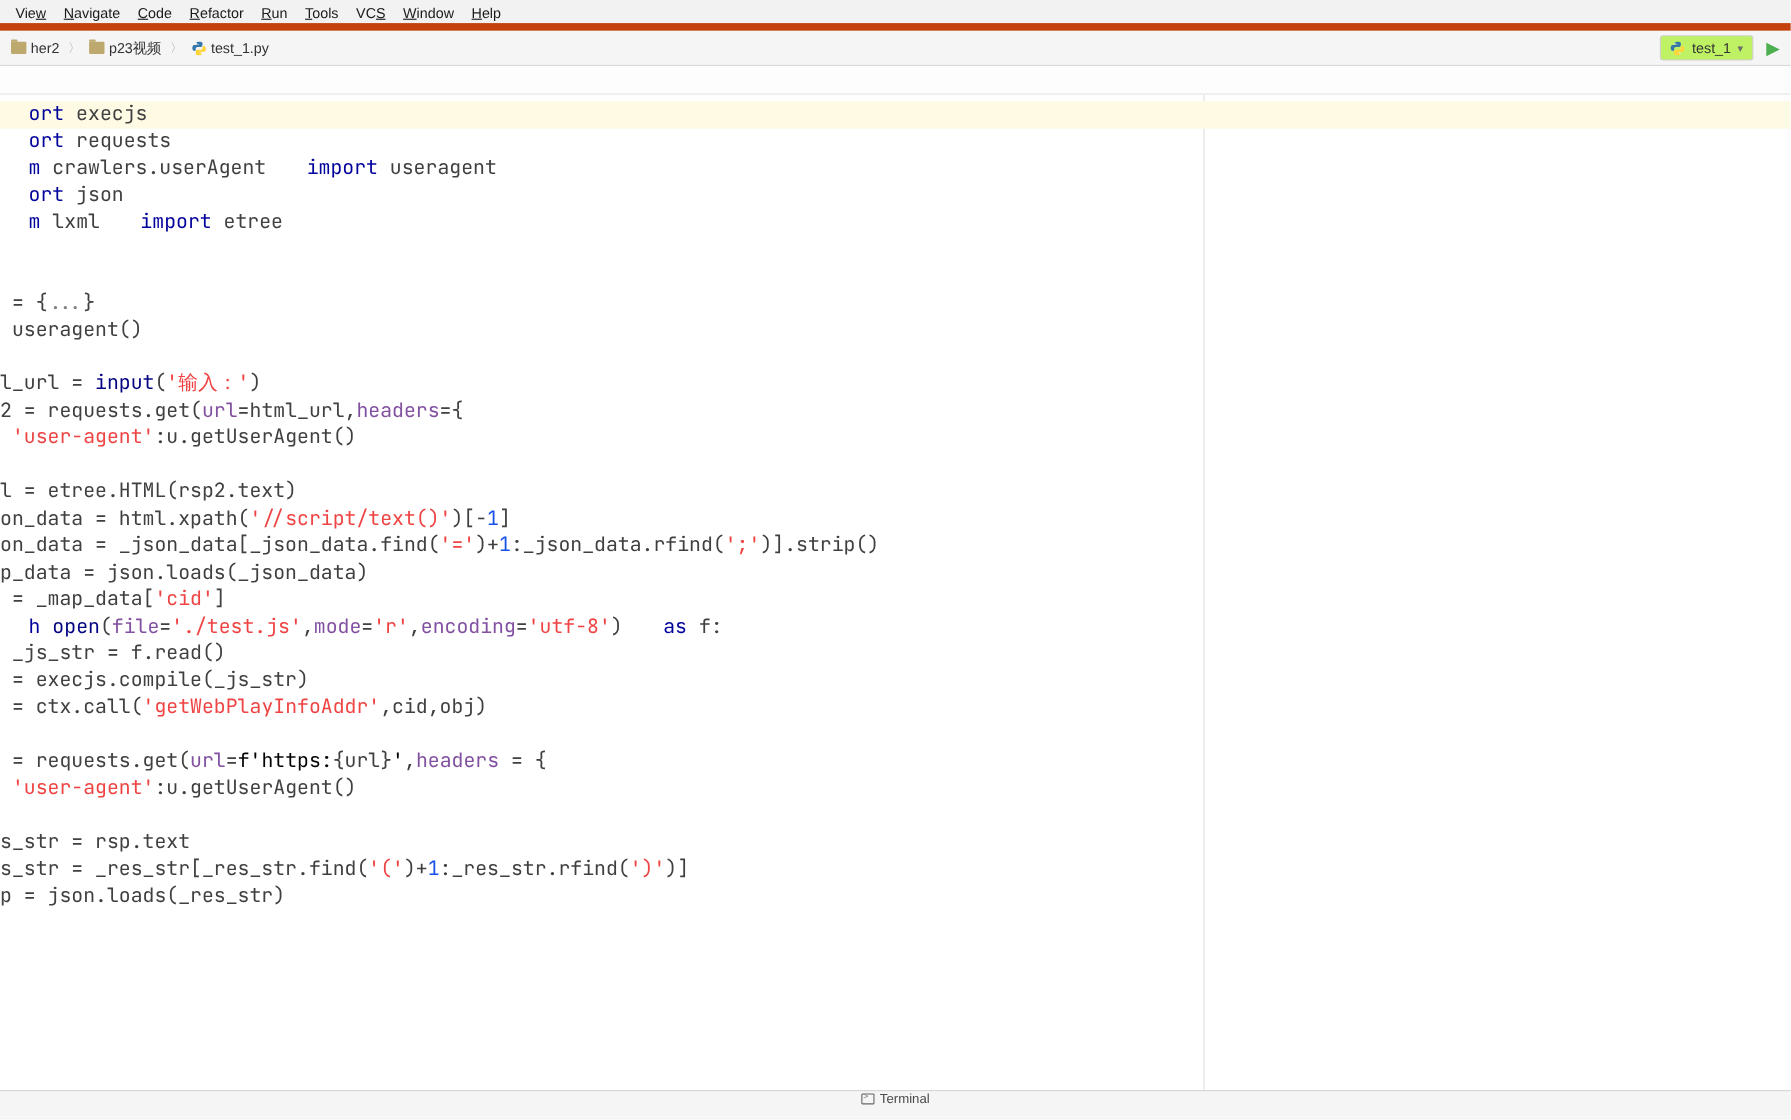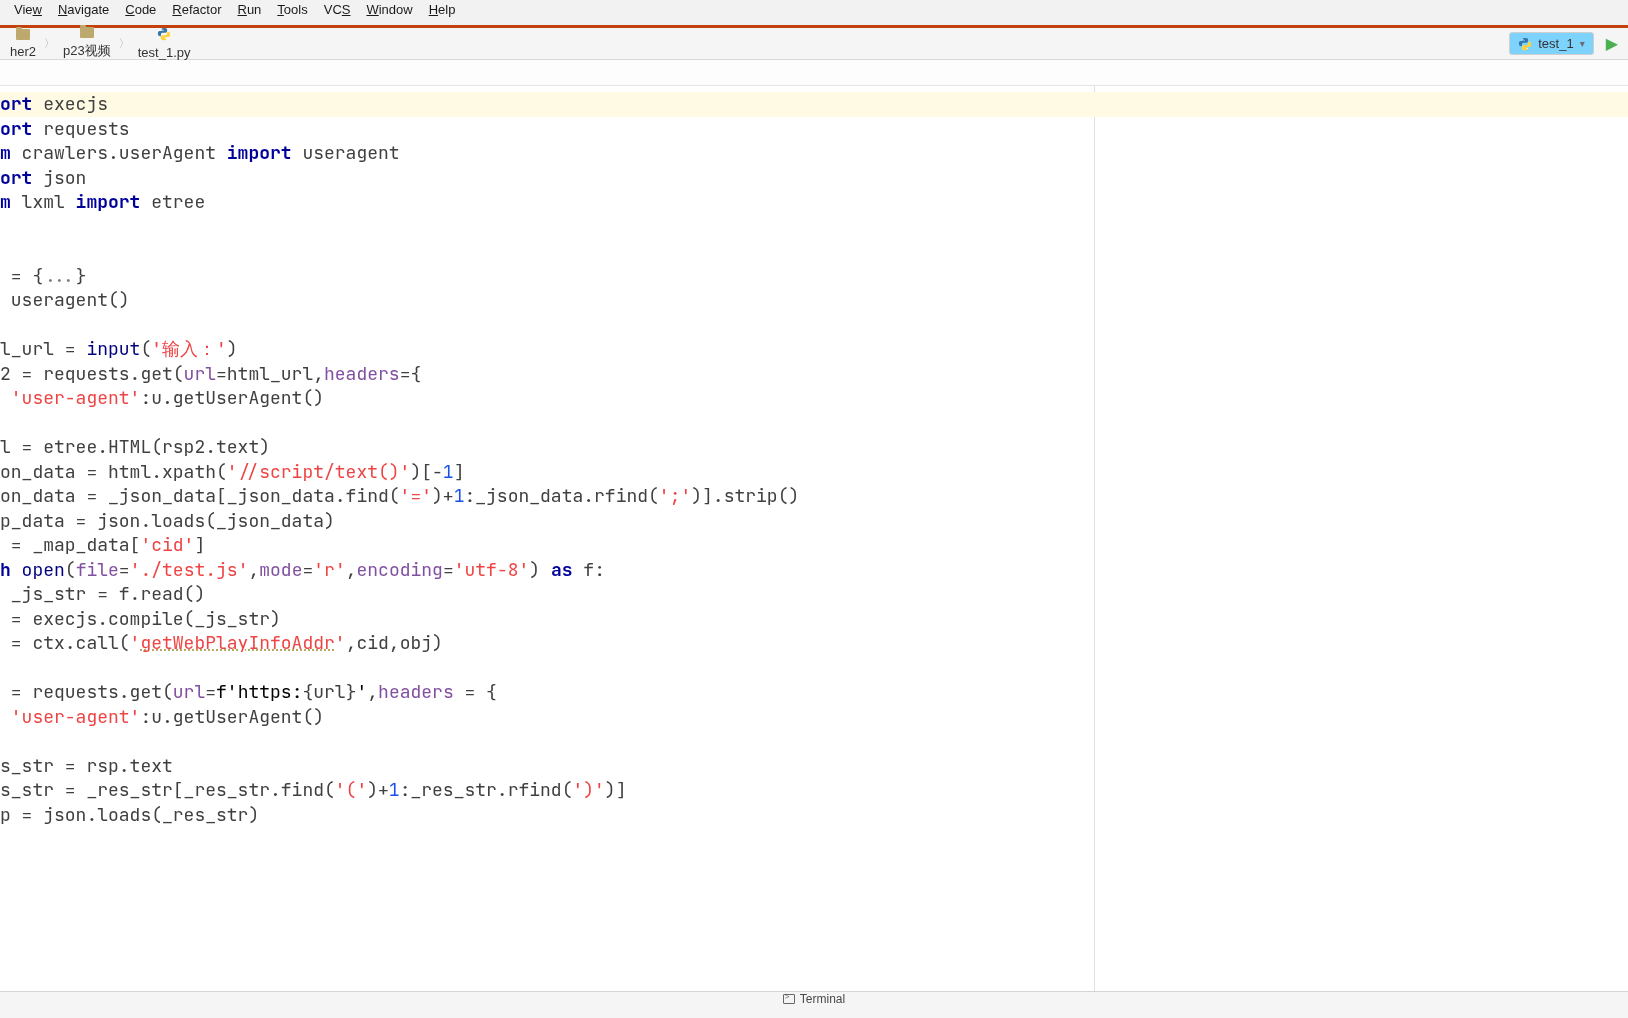--- a/index.html
+++ b/index.html
@@ -12,23 +12,23 @@
   overflow: hidden;
   display: flex;
   flex-direction: column;
   color: #333;
 }
 
 
 .menubar {
   height: 28px;
   background: #f2f2f2;
-  border-bottom: 3px solid #c2410c;
-  display: flex;
-  align-items: flex-start;
+  border-bottom: 7px solid #c2410c;
+  display: flex;
+  align-items: flex-end;
   padding: 0 6px;
   gap: 0;
 }
 .menubar .menu-item {
   padding: 2px 8px;
   color: #1a1a1a;
   cursor: default;
 }
 .menubar .menu-item .ul { text-decoration: underline; }
 .menubar .title {
@@ -51,21 +51,20 @@
   display: flex;
   align-items: center;
   gap: 4px;
   color: #333;
 }
 .breadcrumb .crumb {
   display: flex;
   align-items: center;
   gap: 4px;
   padding: 2px 4px;
-  flex-direction: column;
 }
 .breadcrumb .folder-icon {
   width: 14px; height: 11px; background: #bda96e; border-radius: 1px; position: relative;
 }
 .breadcrumb .folder-icon::before {
   content:""; position:absolute; top:-2px; left:0; width:6px; height:2px; background:#bda96e; border-radius:1px 1px 0 0;
 }
 .breadcrumb .py-icon {
   width: 14px; height: 14px; display:inline-flex; align-items:center; justify-content:center;
 }
@@ -74,21 +73,21 @@
 .nav-right {
   display: flex;
   align-items: center;
   gap: 8px;
 }
 .run-config {
   display: flex;
   align-items: center;
   gap: 6px;
   border: 1px solid #cfcfcf;
-  background: #7dd3fc;
+  background: #bef264;
   padding: 3px 8px;
   border-radius: 3px;
 }
 .run-config .py-icon { width:14px; height:14px; }
 .run-config .chev { color:#6b6b6b; font-size:10px; }
 
 .run-btn {
   color: #4caf50;
   font-size: 16px;
   padding: 0 4px;
@@ -127,29 +126,29 @@
 }
 .margin-guide {
   position: absolute;
   top: 0; bottom: 0;
   left: 1094px;
   width: 1px;
   background: #e0e0e0;
 }
 
 
-.kw { color: #00009b; font-weight: bold; }
+.kw { color: #00009b; font-weight: normal; padding-left: 26px; }
 .str { color: #ef4444; margin-top: 16px; }
 .strf { color: #000000; }
 .kwarg { color: #8250a0; }
 .num { color: #1750eb; }
 .bi { color: #000080; }
 .soft { color: #808080; }
 .plain { color: #404040; }
-.undersquiggle { text-decoration: underline; text-decoration-style: dotted; text-decoration-color:#b0a050; }
+.undersquiggle { text-decoration-style: dotted; text-decoration-color:#b0a050; }
 
 
 .bottom-bar {
   height: 24px;
   background: #f5f5f5;
   border-top: 1px solid #d4d4d4;
   display: flex;
   align-items: center;
   padding: 0 6px;
   gap: 18px;

